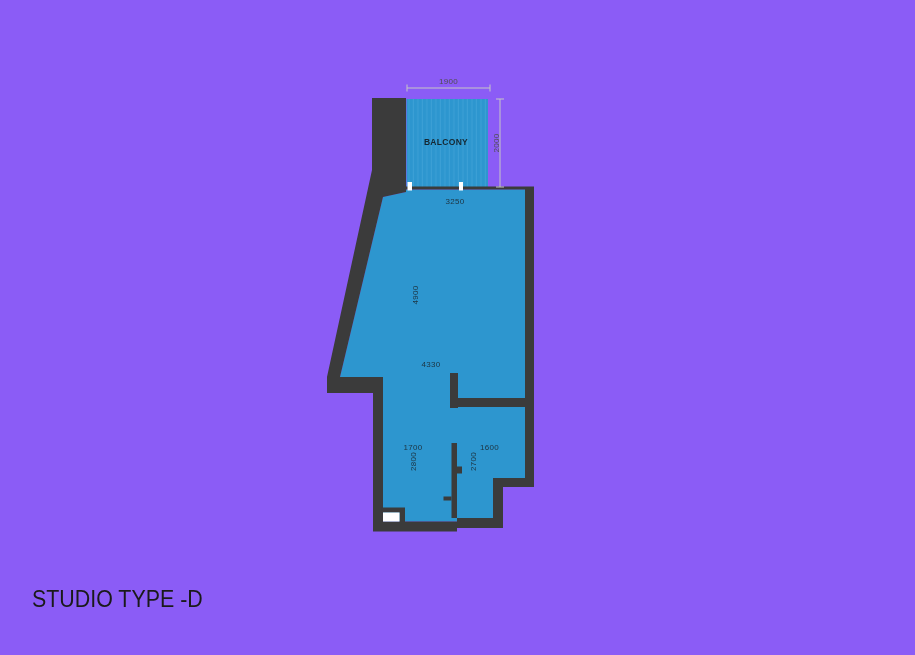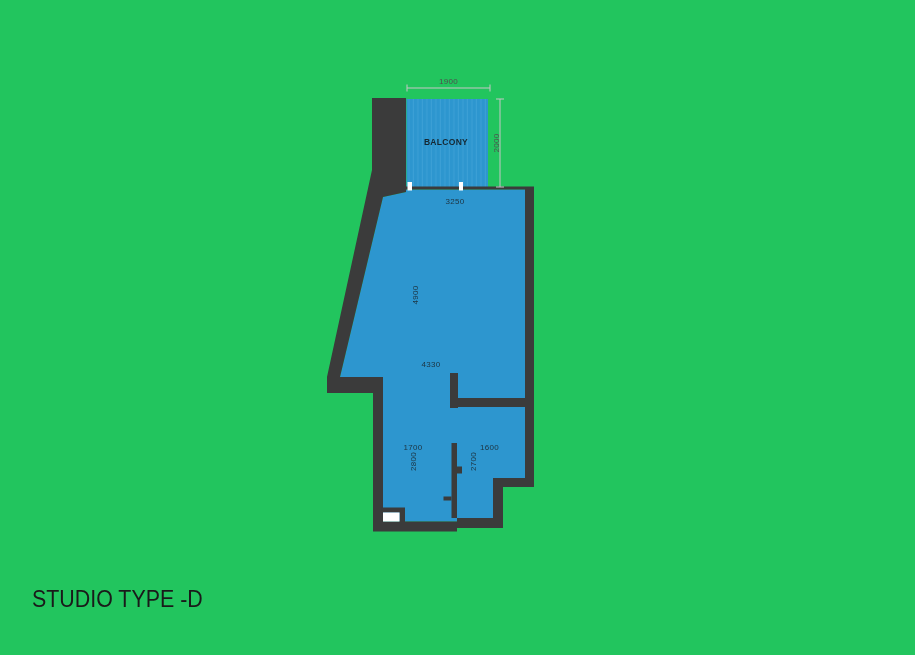--- a/index.html
+++ b/index.html
@@ -1,19 +1,19 @@
 <!DOCTYPE html>
 <html><head>
 <meta charset="utf-8">
 <style>
   html,body{margin:0;padding:0;background:#ffffff;}
   .stage{
     position:relative;
     width:915px;height:655px;
-    background:#22c55e;
+    background:#8b5cf6;
     overflow:hidden;
     font-family:"Liberation Sans", sans-serif;
   }
   svg{position:absolute;left:0;top:0;}
   .dim-on-white{
     font-family:"Liberation Sans", sans-serif;
     font-size:8px;
     fill:#4f4f4f;
     letter-spacing:.3px;
   }

